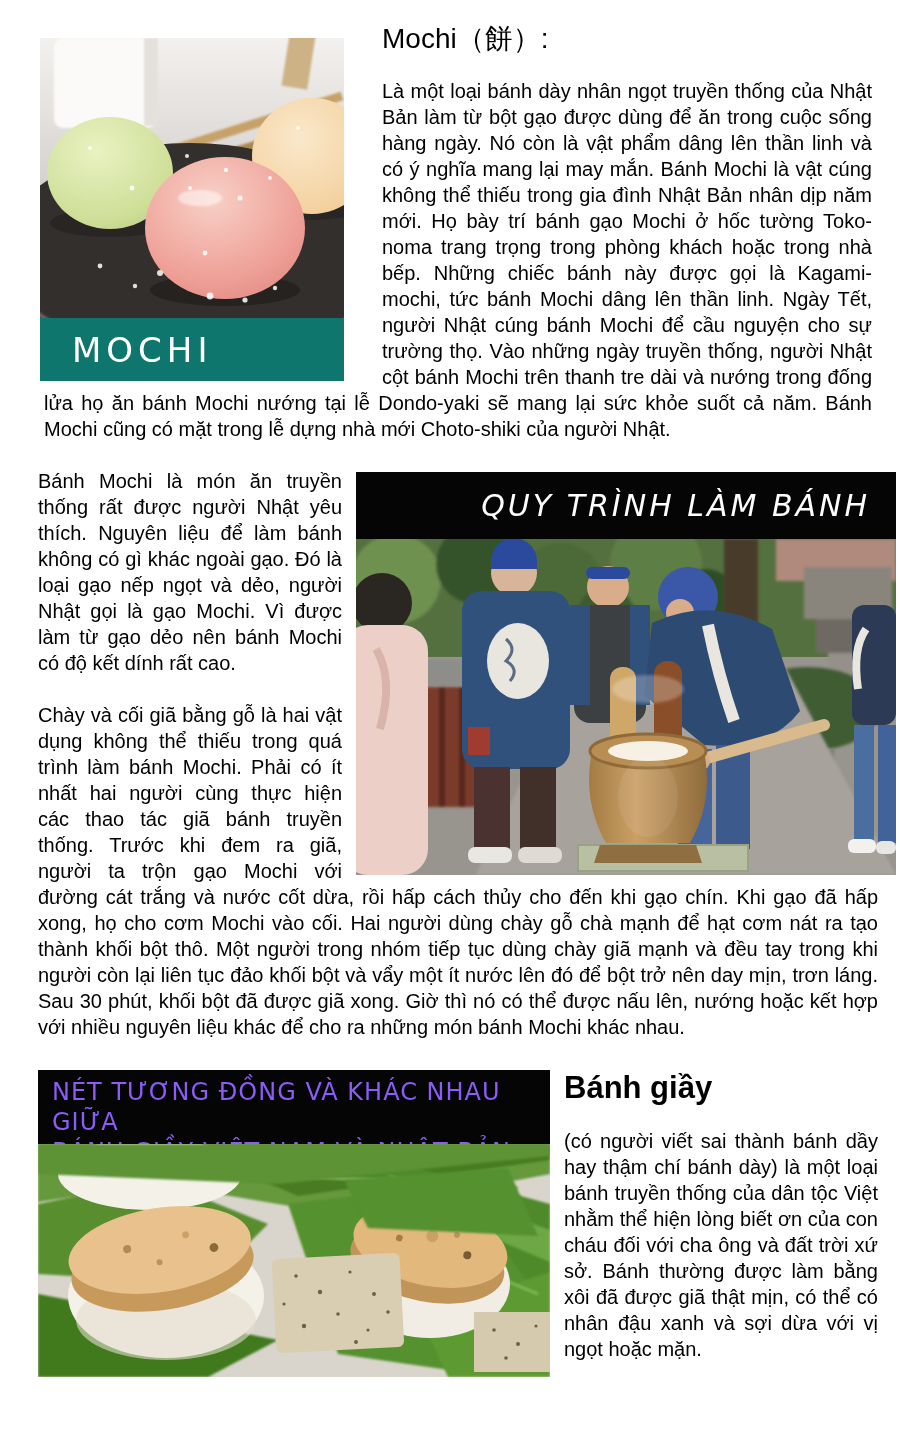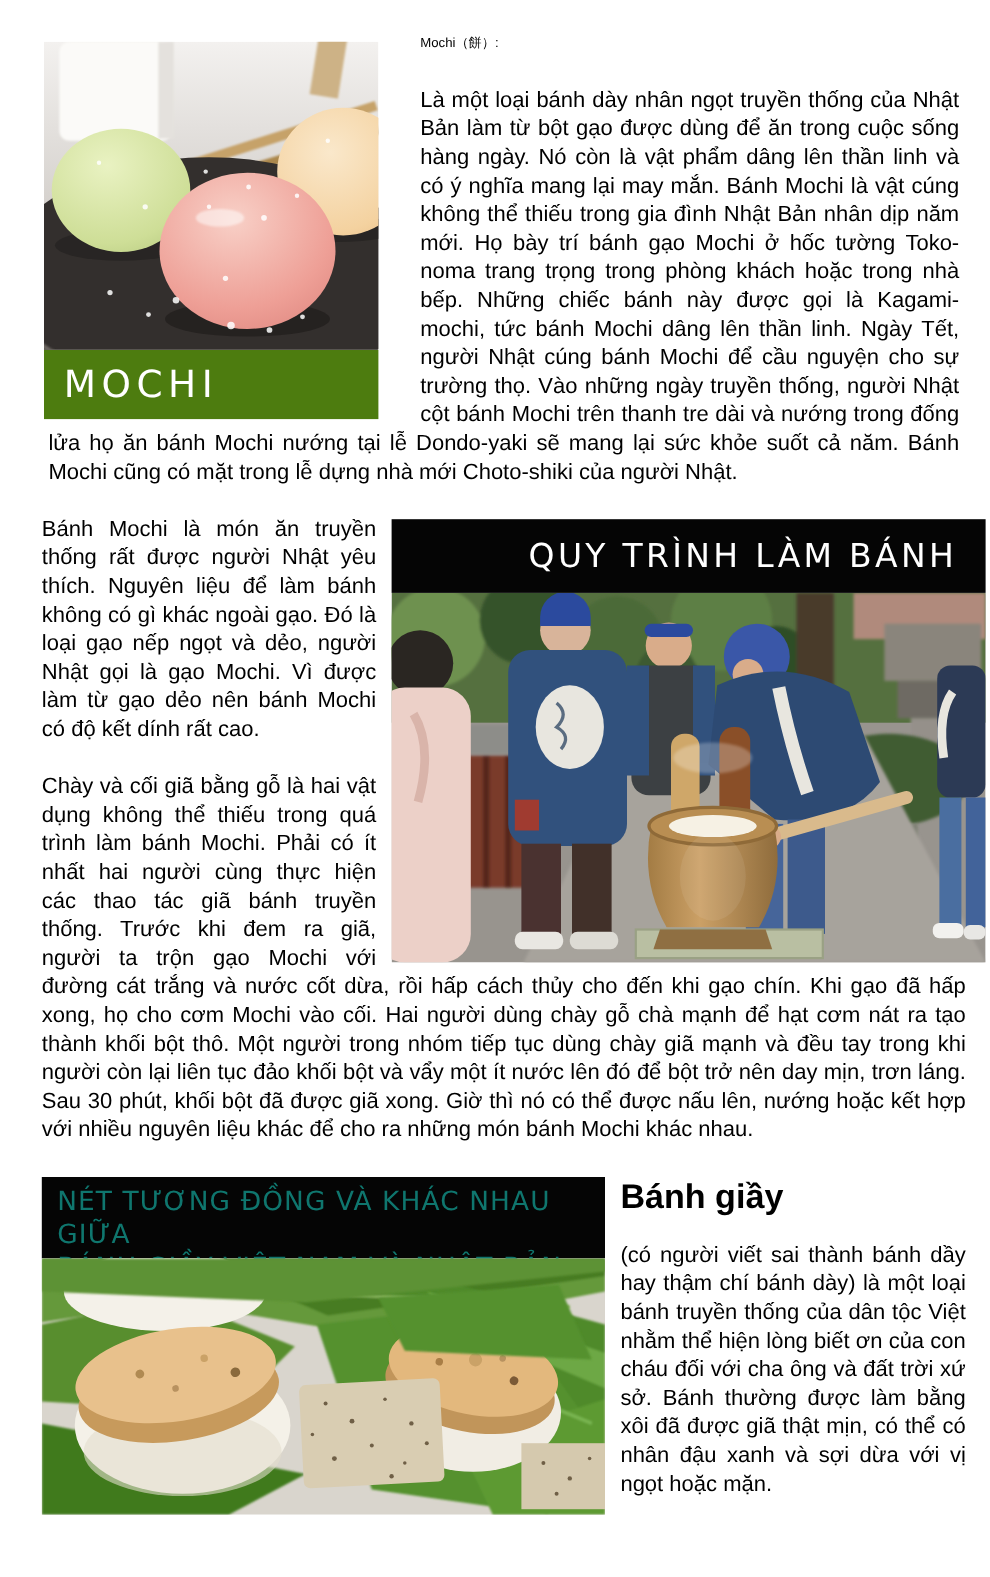--- a/index.html
+++ b/index.html
@@ -10,45 +10,45 @@
     color:#000;
   }
   .page { position:relative; width:900px; height:1434px; padding:26px 22px 0 38px; }
 
   p { font-size:20px; line-height:26px; text-align:justify; margin:0; }
 
   
   .fig1 { float:left; width:304px; margin:12px 38px 6px 2px; }
   .fig1 svg { display:block; width:304px; height:280px; }
   .cap1 {
-    background:#4d7c0f; color:#fff; height:63px;
-    display:flex; align-items:center; padding-left:18px;
+    background:#0f766e; color:#fff; height:63px;
+    display:flex; align-items:center; padding-left:32px;
     font-family:"DejaVu Sans",sans-serif; font-size:34px;
     letter-spacing:5px; font-weight:400;
   }
-  .t1-title { font-size:12px; text-align:left; margin:0 0 26px 0; }
+  .t1-title { font-size:28px; text-align:left; margin:0 0 26px 0; }
   .s1 p.body { margin:6px; }
 
   
   .s2 { clear:both; padding-top:20px; }
   .fig2 { float:right; width:540px; margin:4px -18px 2px 14px; }
   .hdr2 {
     background:#050505; color:#fff; height:67px;
     display:flex; align-items:center; justify-content:flex-end;
     padding-right:26px; font-family:"DejaVu Sans",sans-serif;
-    font-size:30px; letter-spacing:3px; white-space:nowrap;
+    font-size:30px; letter-spacing:3px; white-space:nowrap;font-style:italic;
   }
   .fig2 svg { display:block; width:540px; height:336px; }
   .s2 p.first { margin-bottom:26px; }
 
   
   .s3 { clear:both; padding-top:28px; }
   .fig3 { float:left; width:512px; margin:2px 14px 0 0; }
   .hdr3 {
-    background:#050505; color:#0f766e; height:74px; padding:7px 14px 0 14px;
+    background:#050505; color:#8b5cf6; height:74px; padding:7px 14px 0 14px;
     font-family:"DejaVu Sans",sans-serif; font-size:24px; line-height:30px;
     letter-spacing:1px;
   }
   .hdr3 .l1 { text-align-last:justify; }
   .fig3 svg { display:block; width:512px; height:233px; }
   .s3 h2 { font-size:31px; font-weight:bold; margin:2px 0 22px 0; }
 </style>
 </head>
 <body>
 

